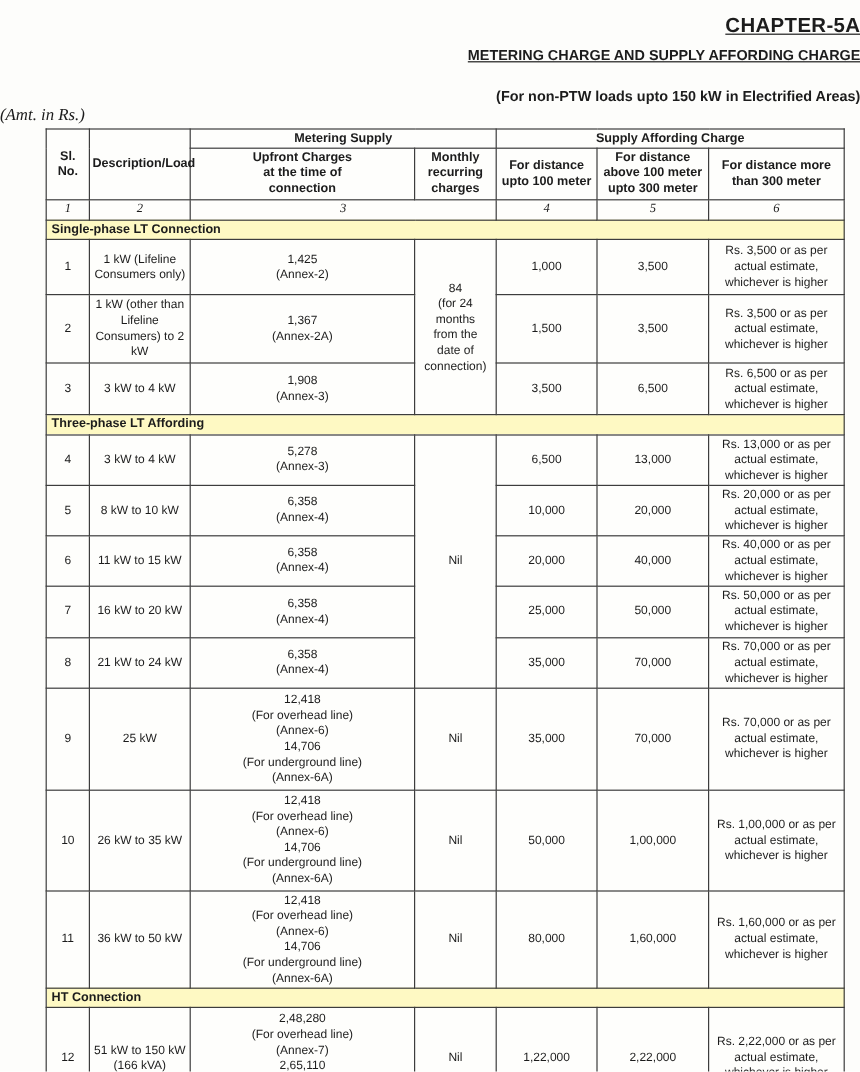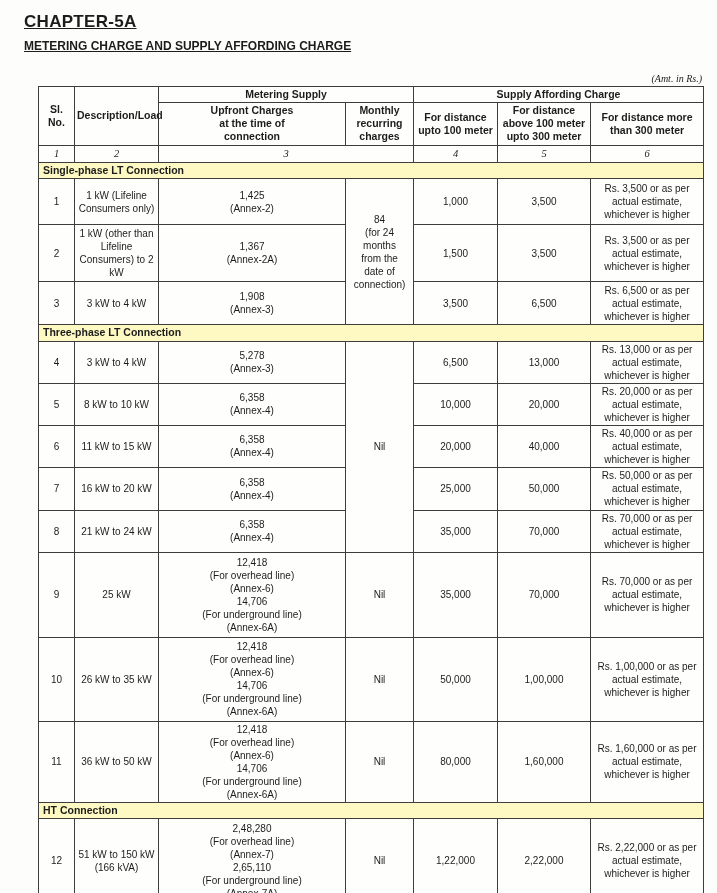--- a/index.html
+++ b/index.html
@@ -9,40 +9,40 @@
     font-family: "Liberation Sans", sans-serif;
     color: #1c1c1c;
     position: relative;
     overflow: hidden;
   }
   .page {
     width: 717px; height: 893px;
     background: #fdfdfb;
     padding-top: 12px;
   }
-  .title-block { text-align: left; padding-left: 24px; }
+  .title-block { text-align: right; padding-left: 24px; }
   .doc-title {
     font-size: 17px; font-weight: bold;
     text-decoration: underline;
     letter-spacing: 0.3px;
     margin-bottom: 7px;
   }
   .doc-subtitle {
     font-size: 12px; font-weight: bold;
     text-decoration: underline;
     margin-bottom: 20px;
   }
   .doc-subtitle2 {
     font-size: 12px; font-weight: bold;
     margin-bottom: 2px;
   }
   .amt-note {
     width: 702px;
-    text-align: right;
-    font-size: 10px;
+    text-align: left;
+    font-size: 14px;
     font-style: italic;
     font-family: "Liberation Serif", serif;
     margin: 2px 0 2px 0;
   }
   table.charges {
     border-collapse: collapse;
     table-layout: fixed;
     margin-left: 38px;
     width: 665px;
     border: 1.5px solid #2e2e2e;
@@ -76,20 +76,21 @@
   }
   .charges td.dmore { padding: 1px 4px; }
 </style>
 </head>
 <body>
 
 <div class="page">
   <div class="title-block">
     <div class="doc-title">CHAPTER-5A</div>
     <div class="doc-subtitle">METERING CHARGE AND SUPPLY AFFORDING CHARGE</div>
+    <div class="doc-subtitle2">(For non-PTW loads upto 150 kW in Electrified Areas)</div>
   </div>
   <div class="amt-note">(Amt. in Rs.)</div>
 
   <table class="charges">
     <colgroup>
       <col style="width:36px">
         <col style="width:84px">
         <col style="width:187px">
         <col style="width:68px">
       <col style="width:84px">
@@ -162,21 +163,21 @@
         <td>3</td>
         <td>3 kW to 4 kW</td>
         <td>1,908
 (Annex-3)</td>
         <td>3,500</td>
         <td>6,500</td>
         <td class="dmore">Rs. 6,500 or as per actual estimate, whichever is higher</td>
       </tr>
 
       <tr style="height:16px">
-        <td class="section-label" colspan="7">Three-phase LT Connection</td>
+        <td class="section-label" colspan="7">Three-phase LT Affording</td>
       </tr>
       <tr style="height:39px">
         <td>4</td>
         <td>3 kW to 4 kW</td>
         <td>5,278
 (Annex-3)</td>
         <td rowspan="5">Nil</td>
         <td>6,500</td>
         <td>13,000</td>
         <td class="dmore">Rs. 13,000 or as per actual estimate, whichever is higher</td>

